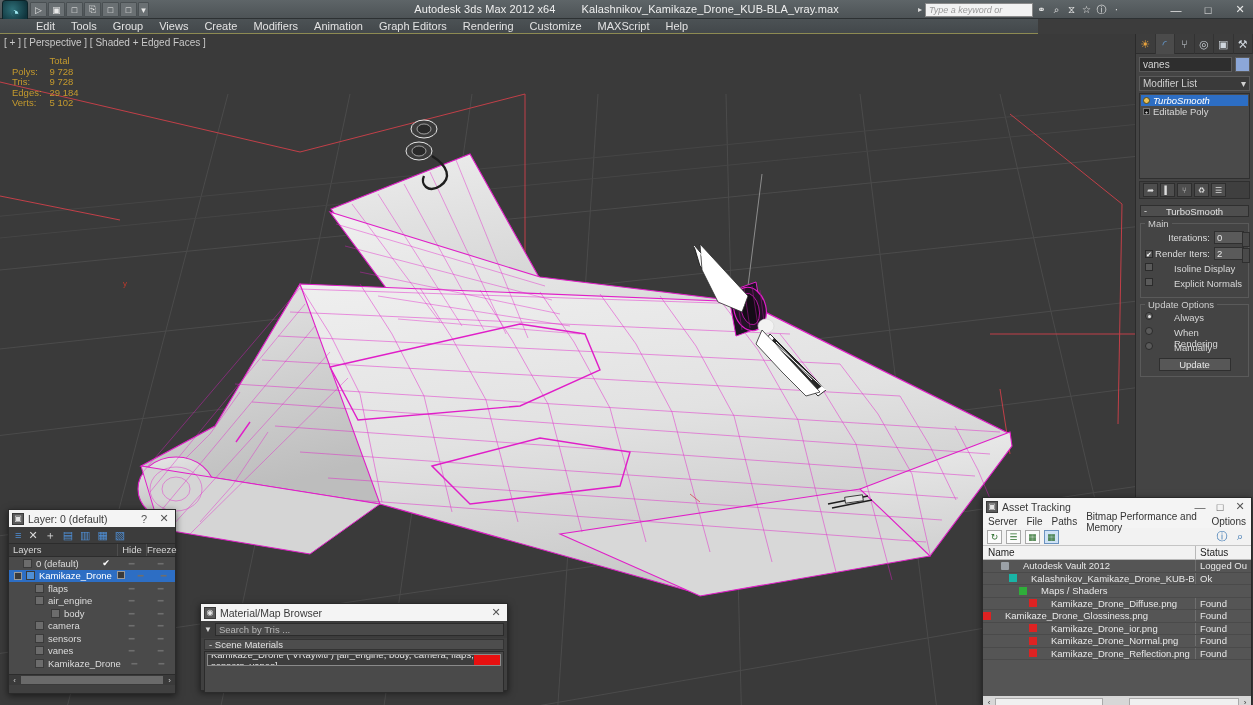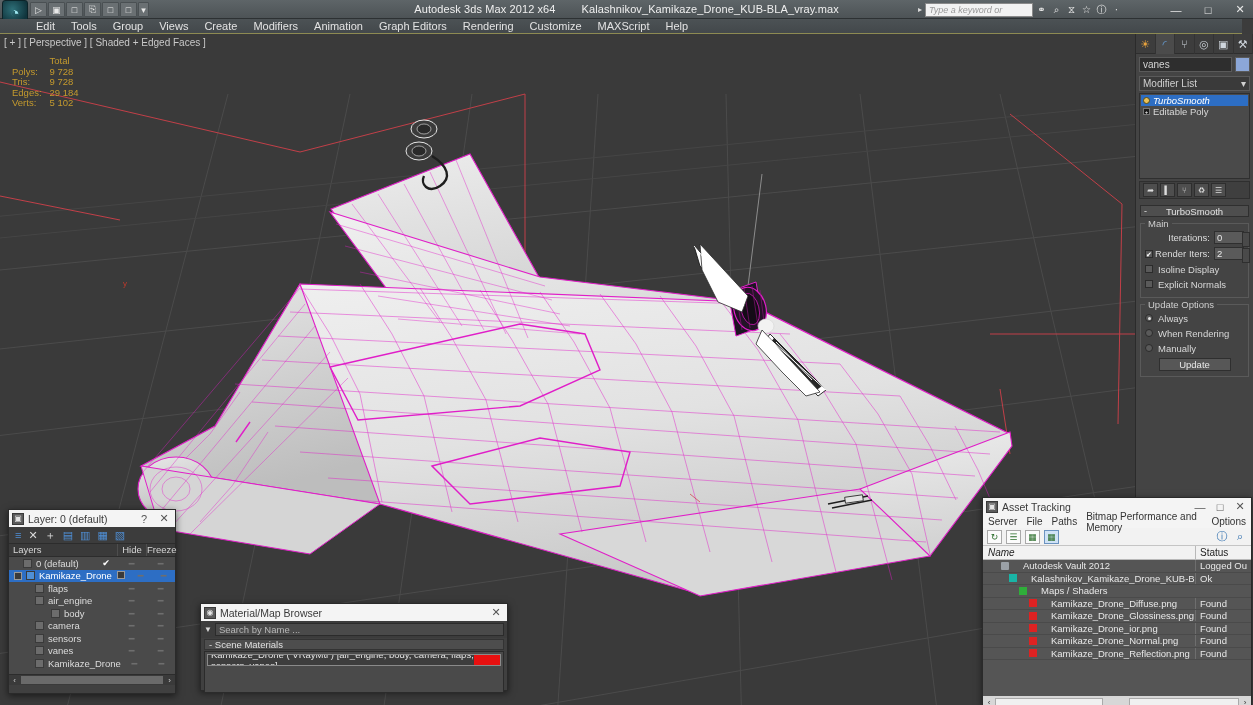--- a/index.html
+++ b/index.html
@@ -48,21 +48,21 @@
     width: 108px; height: 14px; background: #f2f2f2; border: 1px solid #8a8a8a;
     font-size: 9px; font-style: italic; color: #999; padding: 0 3px; line-height: 13px;
     font-family: "Liberation Sans", sans-serif;
   }
   .ticon { width: 13px; height: 13px; display:flex; align-items:center; justify-content:center; font-size:10px; color:#e6e6e6;}
   .wbtns { position: absolute; right: 4px; top: 0px; display: flex; gap: 14px; align-items: center; height: 19px; }
   .wbtn { color: #e9e9e9; font-size: 11px; width: 18px; text-align: center; }
 
   
   .menubar {
-    position: absolute; left: 0; top: 19px; width: 1242px; height: 15px;
+    position: absolute; left: 0; top: 19px; width: 1038px; height: 15px;
     background: linear-gradient(#4c5255, #43484b);
     border-bottom: 1px solid #8d8a52;
     display: flex; align-items: center; padding-left: 28px;
   }
   .menubar .mi {
     font-size: 11px; color: #e3e3e3; padding: 0 8px; line-height: 15px; white-space: nowrap;
   }
 
   
   .viewport {
@@ -139,21 +139,21 @@
   .prow { display: flex; align-items: center; height: 13px; margin-bottom: 3px; font-size: 9.5px; }
   .prow .lbl { flex: 1; text-align: right; padding-right: 4px; color: #dcdcdc; }
   .spin {
     width: 30px; height: 13px; background: #5a5a5a; border: 1px solid #2f2f2f;
     color: #e8e8e8; font-size: 9.5px; padding-left: 2px; line-height: 12px; position: relative;
   }
   .spin::after {
     content: ""; position: absolute; right: -7px; top: 0; width: 6px; height: 13px;
     background: #4a4a4a; border: 1px solid #2f2f2f;
   }
-  .cbrow { display: flex; align-items: center; gap: 5px; height: 12px; margin-bottom: 3px; font-size: 9.5px; }
+  .cbrow { display: flex; gap: 21px; height: 12px; margin-bottom: 3px; font-size: 9.5px; }
   .cb { width: 8px; height: 8px; background: #5a5a5a; border: 1px solid #2b2b2b; flex: none;
         font-size: 7px; line-height: 7px; text-align: center; color: #fff; }
   .cb.on::after { content: "\2714"; font-size: 7px; }
   .cb.dim { background: #4a4a4a; }
   .rb { width: 8px; height: 8px; border-radius: 50%; background: #5a5a5a; border: 1px solid #2b2b2b; flex: none; position: relative; }
   .rb.on::after {
     content: ""; position: absolute; left: 1.5px; top: 1.5px; width: 3px; height: 3px;
     border-radius: 50%; background: #e4e4e4;
   }
   .ubtn {
@@ -229,21 +229,21 @@
              padding: 0 5px; font-size: 10px; color: #333; }
   .at-tools { height: 18px; background: #f2f2f2; display: flex; align-items: center;
               padding: 0 4px; gap: 4px; border-bottom: 1px solid #c5c5c5; }
   .at-tbtn { width: 15px; height: 14px; border: 1px solid #a9a9a9; background: #fbfbfb;
              display: flex; align-items: center; justify-content: center; font-size: 9px; color: #2b6e2b; }
   .at-tbtn.active { background: #cfe2f6; border-color: #6b93c0; }
   .at-spacer { flex: 1; }
   .at-help { color: #2f6fae; font-size: 11px; width: 14px; text-align: center; }
   .at-head { height: 14px; background: #f2f2f2; display: flex; font-size: 10px; color: #222;
              border-bottom: 1px solid #b9b9b9; }
-  .at-head .n { flex: 1; padding-left: 5px; line-height: 13px; font-style: italic; }
+  .at-head .n { flex: 1; padding-left: 5px; line-height: 13px; }
   .at-head .s { width: 56px; border-left: 1px solid #b9b9b9; padding-left: 4px; line-height: 13px; margin-left: 8px; }
   .at-body { height: 136px; background: #555; overflow: hidden; }
   .at-row { height: 12.5px; display: flex; font-size: 9.5px; color: #e8e8e8;
             border-bottom: 1px solid #4a4a4a; align-items: center; }
   .at-row .n { flex: 1; display: flex; align-items: center; gap: 14px; overflow: hidden; white-space: nowrap; }
   .at-row .s { width: 56px; border-left: 1px solid #6e6e6e; padding-left: 4px; }
   .ai { width: 8px; height: 8px; flex: none; }
   .ai.vault { background: #9aa0a6; border-radius: 1px; }
   .ai.max { background: #19b4a6; }
   .ai.maps { background: #2fae3a; }
@@ -707,21 +707,21 @@
   </div>
 
   <div class="dlg" id="matbrowser">
     <div class="dlg-title">
       <span class="dico">◉</span>
       <span class="dt">Material/Map Browser</span>
       <span class="dbtn">✕</span>
     </div>
     <div class="mb-search">
       <span class="mb-tri">▼</span>
-      <div class="mb-input">Search by Name ...</div>
+      <div class="mb-input">Search by Tris ...</div>
     </div>
     <div class="mb-sec">- Scene Materials</div>
     <div class="mb-list">
       <div class="mb-item">
         <span>Kamikaze_Drone  ( VRayMtl ) [air_engine, body, camera, flaps, sensors, vanes]</span>
         <span class="mb-swatch"></span>
       </div>
     </div>
   </div>
 
@@ -776,21 +776,21 @@
         <span class="s"></span>
       </div>
       <div class="at-row">
         <span class="n" style="padding-left:46px">
           <span class="ai png"></span>
           <span>Kamikaze_Drone_Diffuse.png</span>
         </span>
         <span class="s">Found</span>
       </div>
       <div class="at-row">
-        <span class="n" style="padding-left:46px">
+        <span class="n" style="">
           <span class="ai png"></span>
           <span>Kamikaze_Drone_Glossiness.png</span>
         </span>
         <span class="s">Found</span>
       </div>
       <div class="at-row">
         <span class="n" style="padding-left:46px">
           <span class="ai png"></span>
           <span>Kamikaze_Drone_ior.png</span>
         </span>

